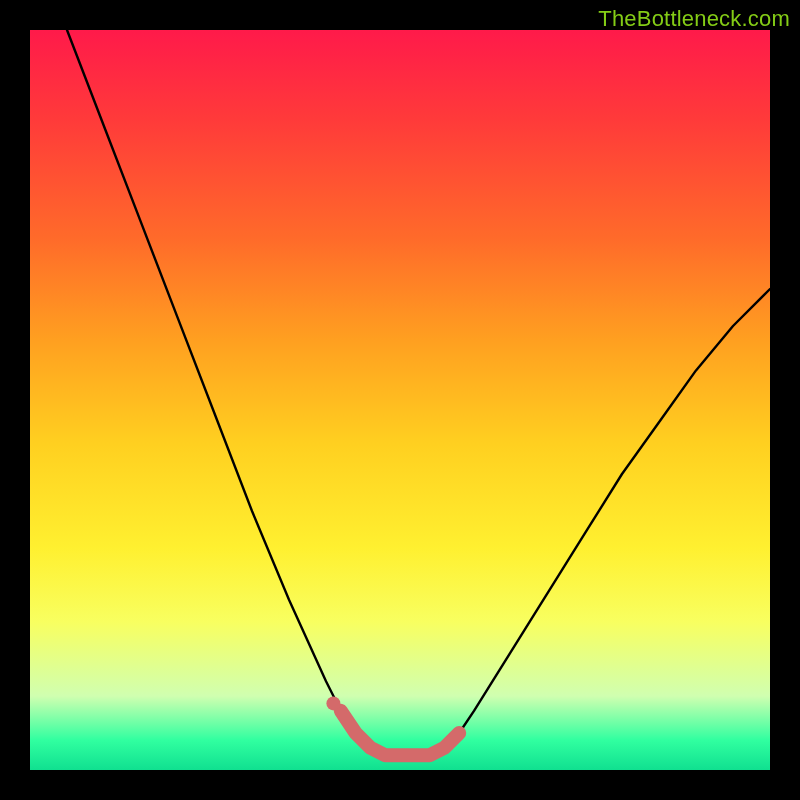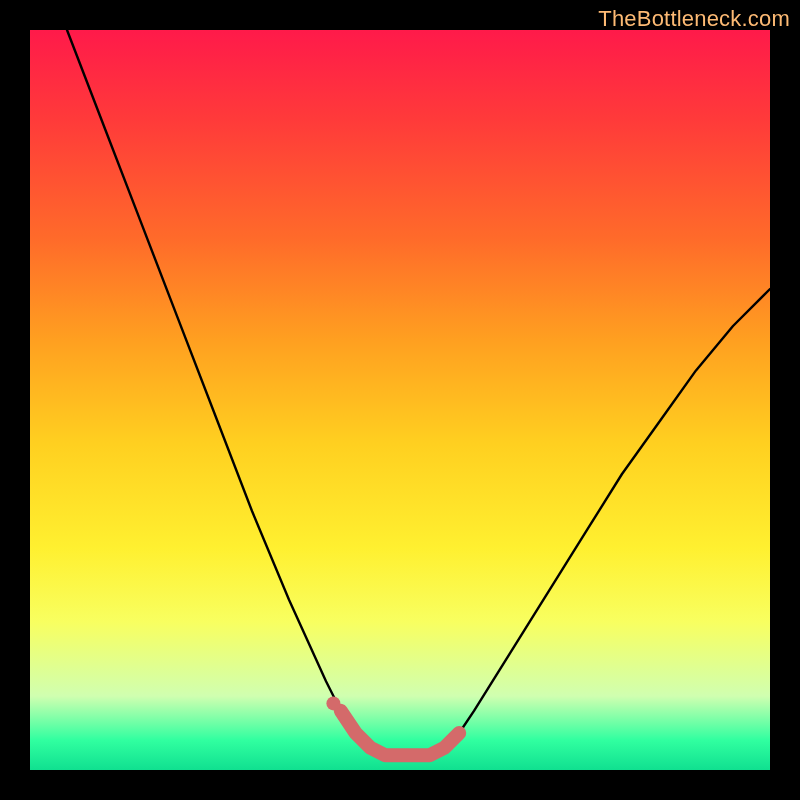--- a/index.html
+++ b/index.html
@@ -22,21 +22,21 @@
       #f8ff60 80%,
       #d0ffb0 90%,
       #30ffa0 96%,
       #10e090 100%);
   }
 
   .watermark {
     position: absolute;
     top: 6px;
     right: 10px;
-    color: #fdba74;
+    color: #84cc16;
     font-size: 22px;
     font-weight: 500;
     letter-spacing: 0.2px;
     z-index: 10;
   }
 
   svg.curve {
     position: absolute;
     left: 30px;
     top: 30px;

